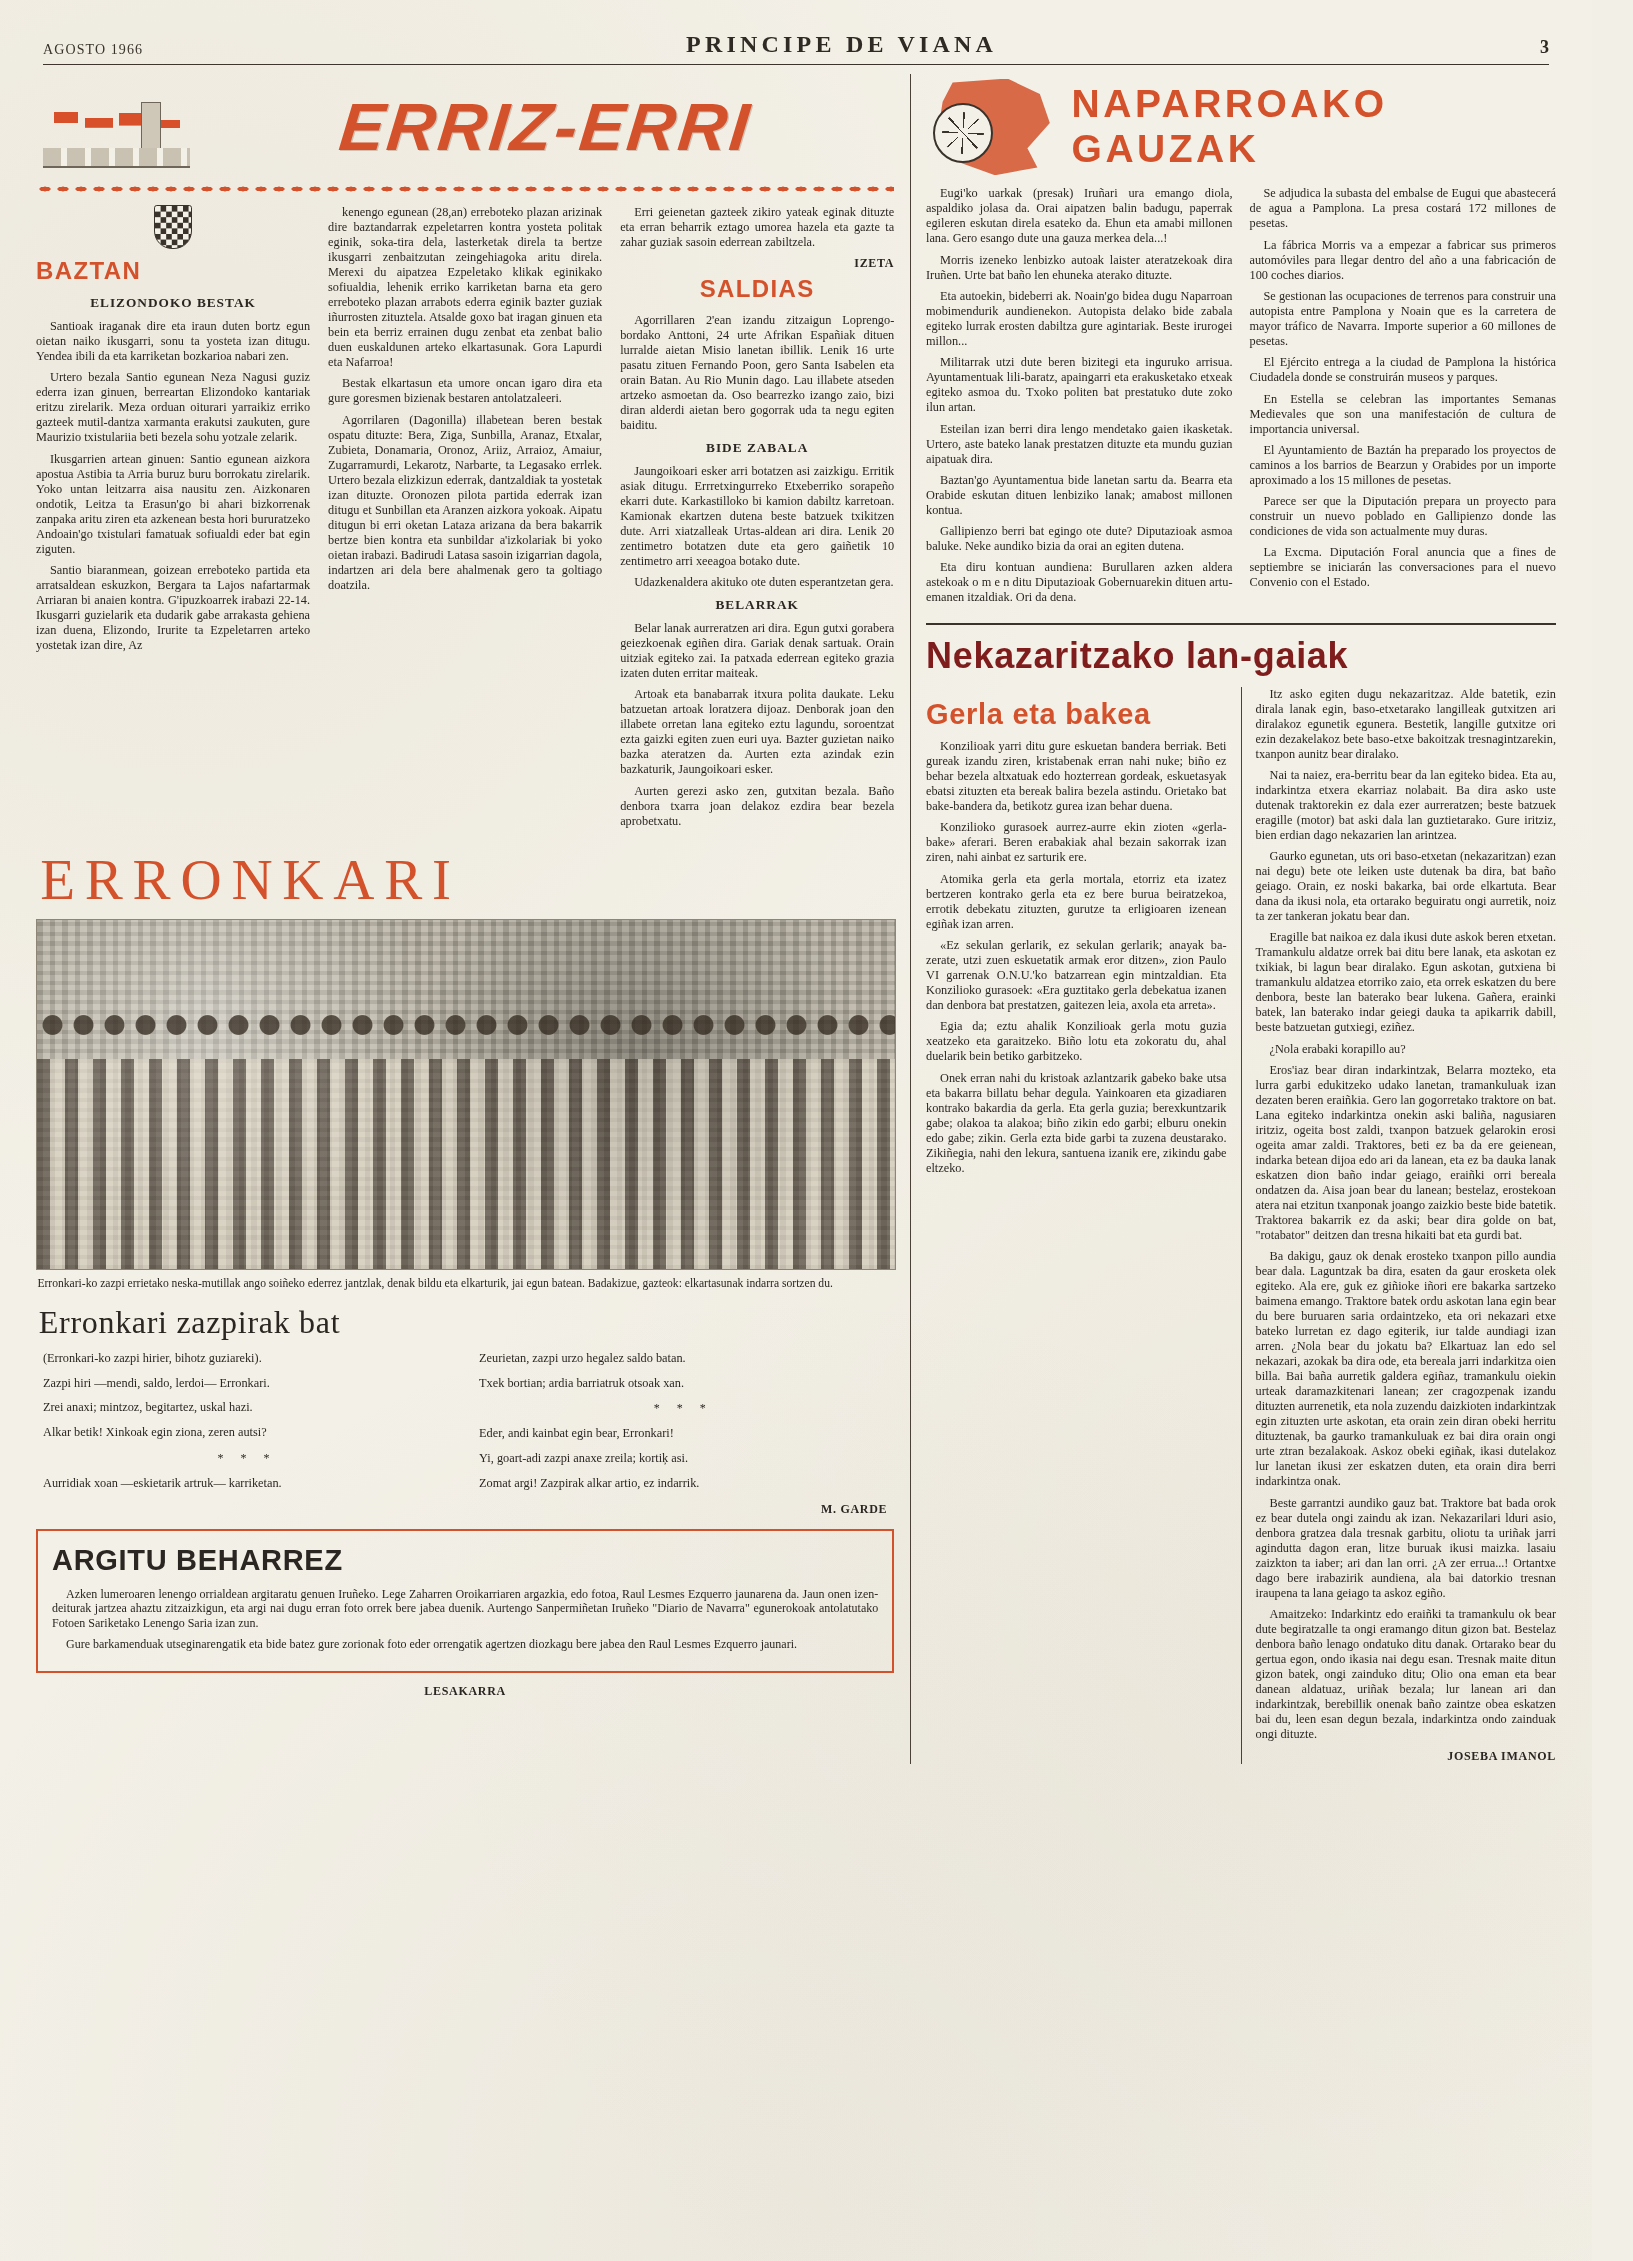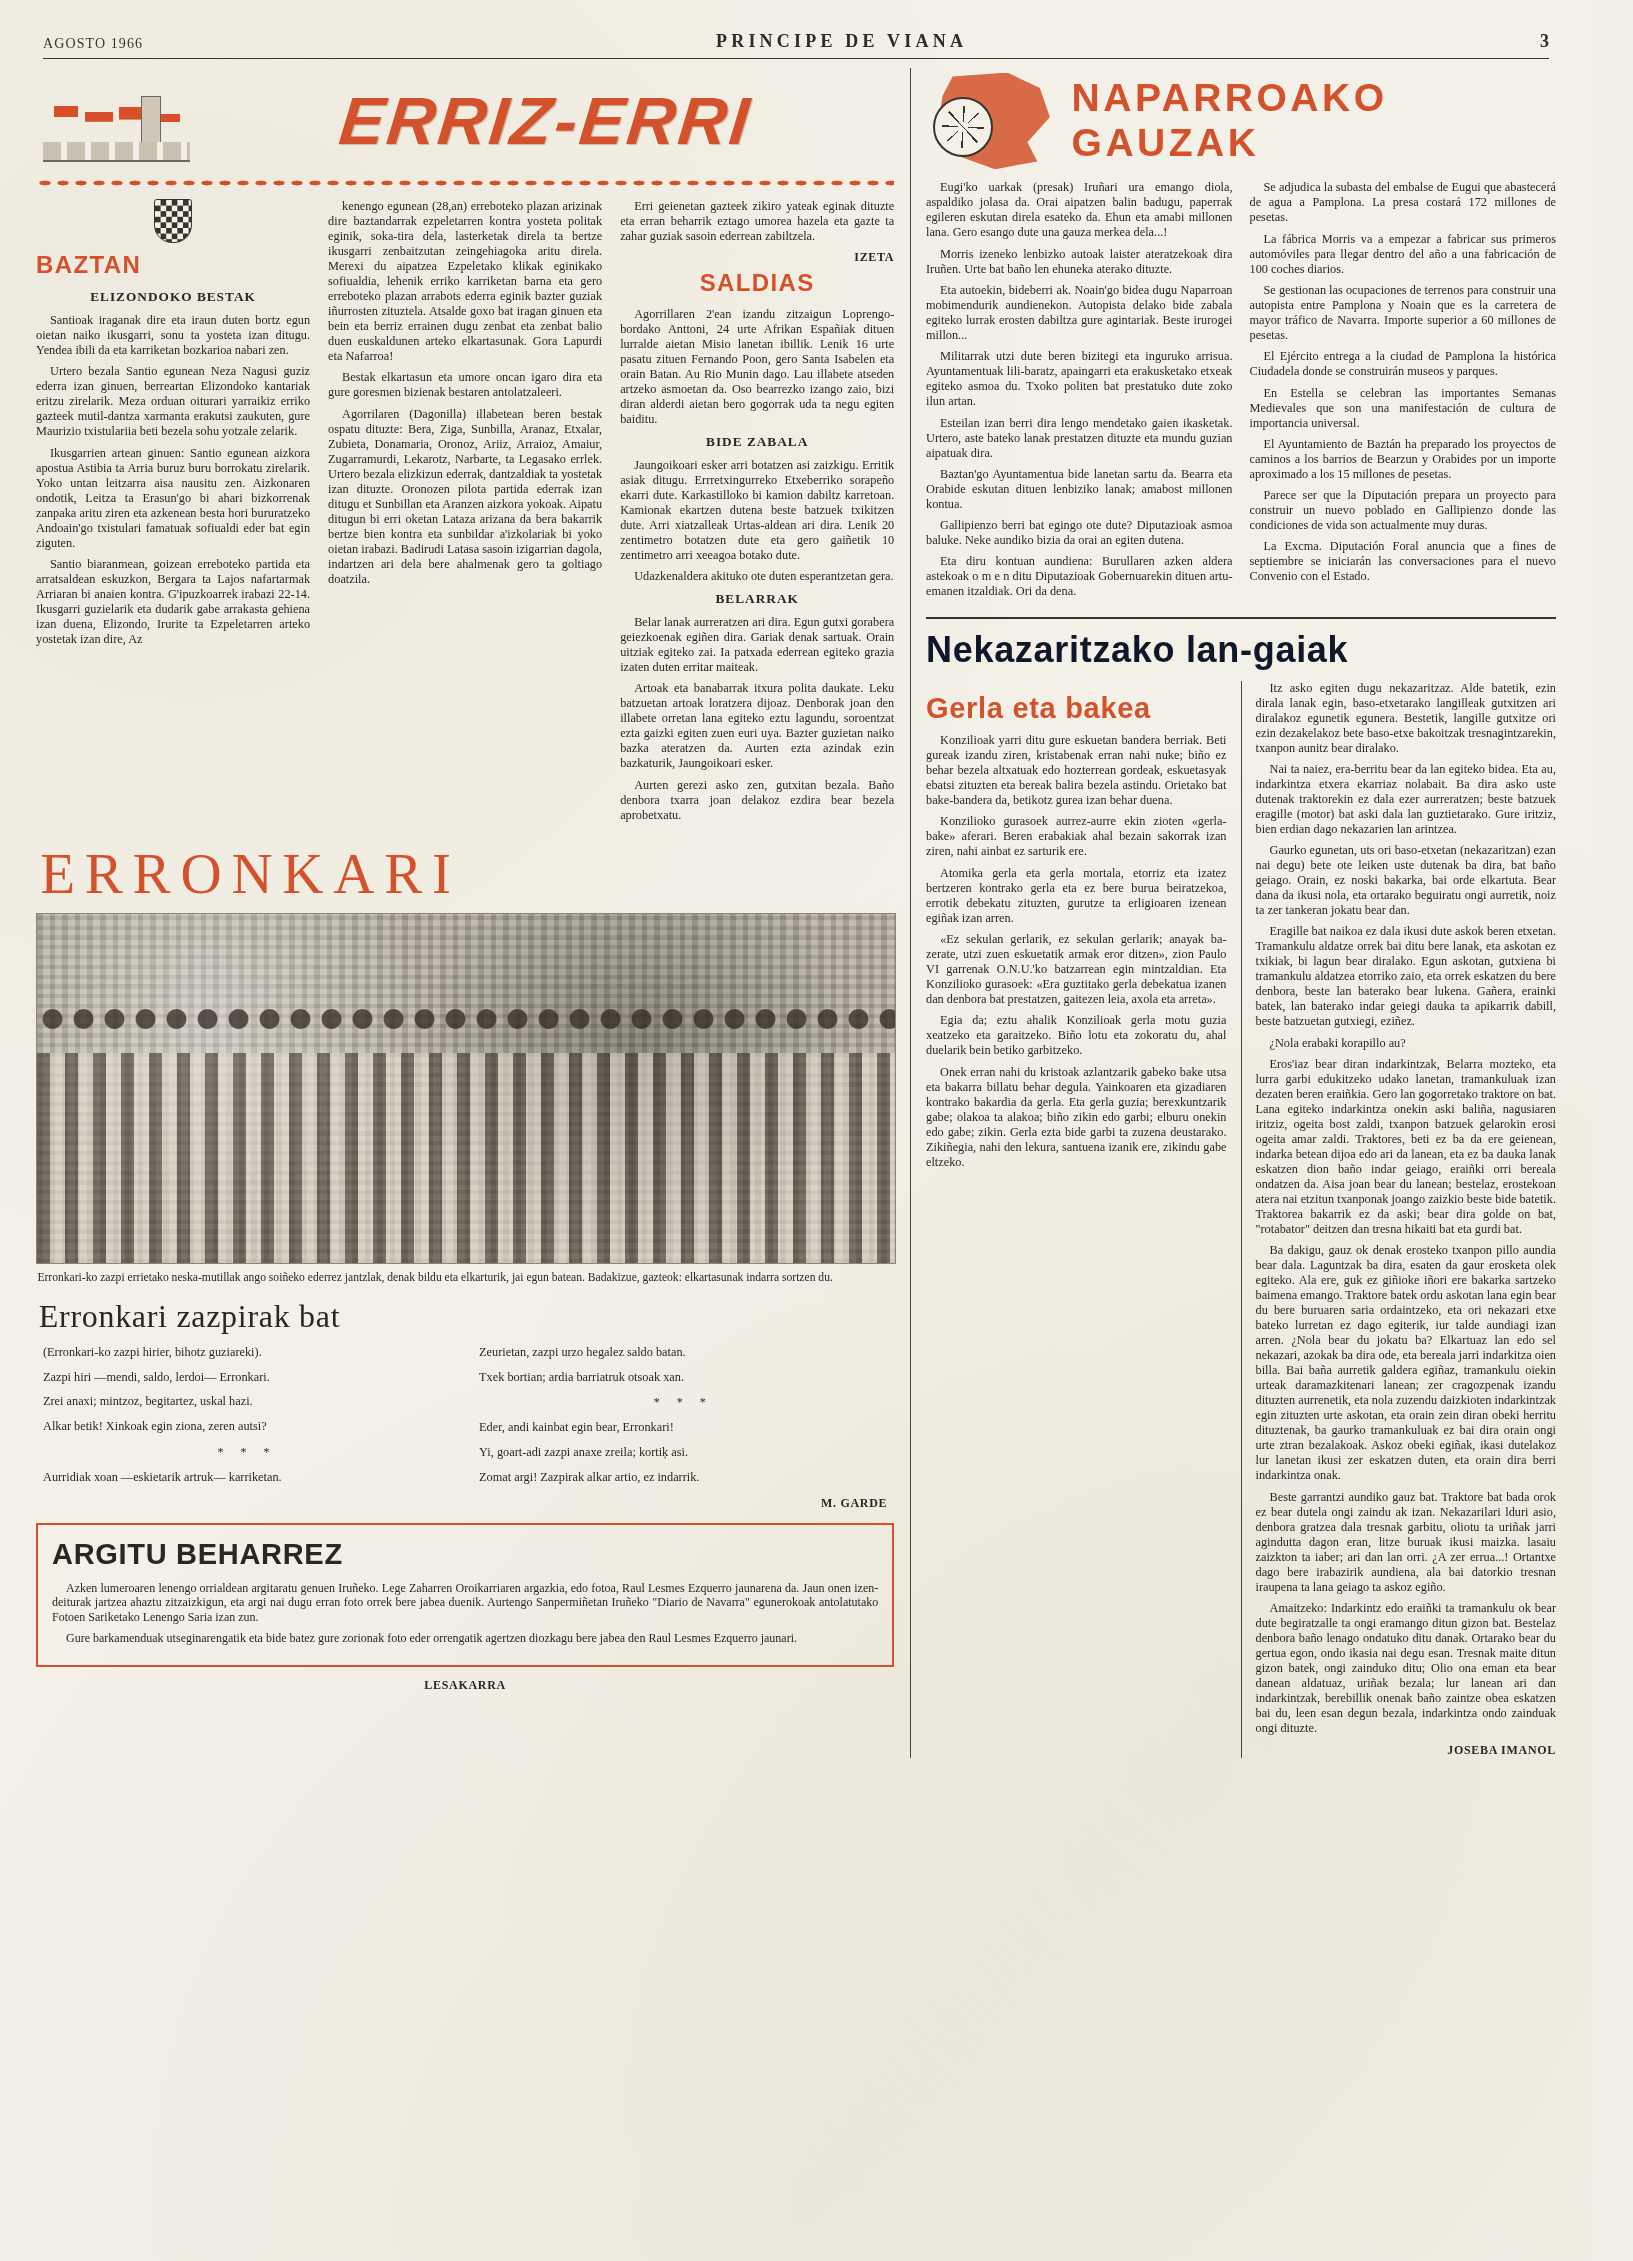--- a/index.html
+++ b/index.html
@@ -30,21 +30,21 @@
   }
   
   .masthead{
     position:relative;
     display:flex;align-items:flex-end;justify-content:space-between;
     padding:0 7px 4.2px 7px;
     font-family:"Liberation Serif", serif;
   }
   .masthead .left{font-size:14px;letter-spacing:1.1px;color:#3a332c;}
   .masthead .center{
-    flex:1;text-align:center;font-size:18px;letter-spacing:4.2px;font-weight:700;color:#2f2a24;
+    flex:1;text-align:center;font-size:24px;letter-spacing:4.2px;font-weight:700;color:#2f2a24;
   }
   .masthead .right{font-size:18px;font-weight:700;color:#2f2a24;}
   .rule{border-top:1.4px solid #3a332c;margin:1.4px 7px 9.8px 7px;}
 
   
   .body-wrap{display:flex;gap:0;position:relative;}
   .left-block{width:918px;position:relative;}
   .right-block{width:630px;margin-left:15.4px;position:relative;border-left:1.4px solid #4a4138;padding-left:15.4px;}
 
   
@@ -196,21 +196,21 @@
   }
   .naparroa-title{
     font-family:"Liberation Sans", sans-serif;
     font-weight:700;font-size:39px;letter-spacing:3.5px;color:#d4522b;line-height:1.15;
   }
   .rcols{display:flex;gap:17px;}
   .rcol{flex:1;}
   .hr-thick{border-top:2.1px solid #3a332c;margin:11.2px 0 9.8px 0;}
   .nekaz-title{
     font-family:"Liberation Sans", sans-serif;
-    font-weight:700;font-size:36px;letter-spacing:0.7px;color:#0f172a;margin:4.2px 0 9.8px 0;
+    font-weight:700;font-size:36px;letter-spacing:0.7px;color:#7f1d1d;margin:4.2px 0 9.8px 0;
   }
   .gerla-title{
     font-family:"Liberation Sans", sans-serif;
     font-weight:700;font-size:29px;letter-spacing:0.7px;color:#d4522b;margin:11.2px 0 8.4px 0;
   }
   .footer-sig{font-weight:700;letter-spacing:0.7px;font-size:12px;text-align:right;margin-top:7px;}
   .bottom-left-sig{font-weight:700;letter-spacing:0.7px;font-size:12px;text-align:center;}
   .split-wrap{display:flex;}
   .inner-left{width:445px;padding-right:14px;border-right:1.4px solid #4a4138;}
   .inner-right{width:445px;padding-left:14px;}

